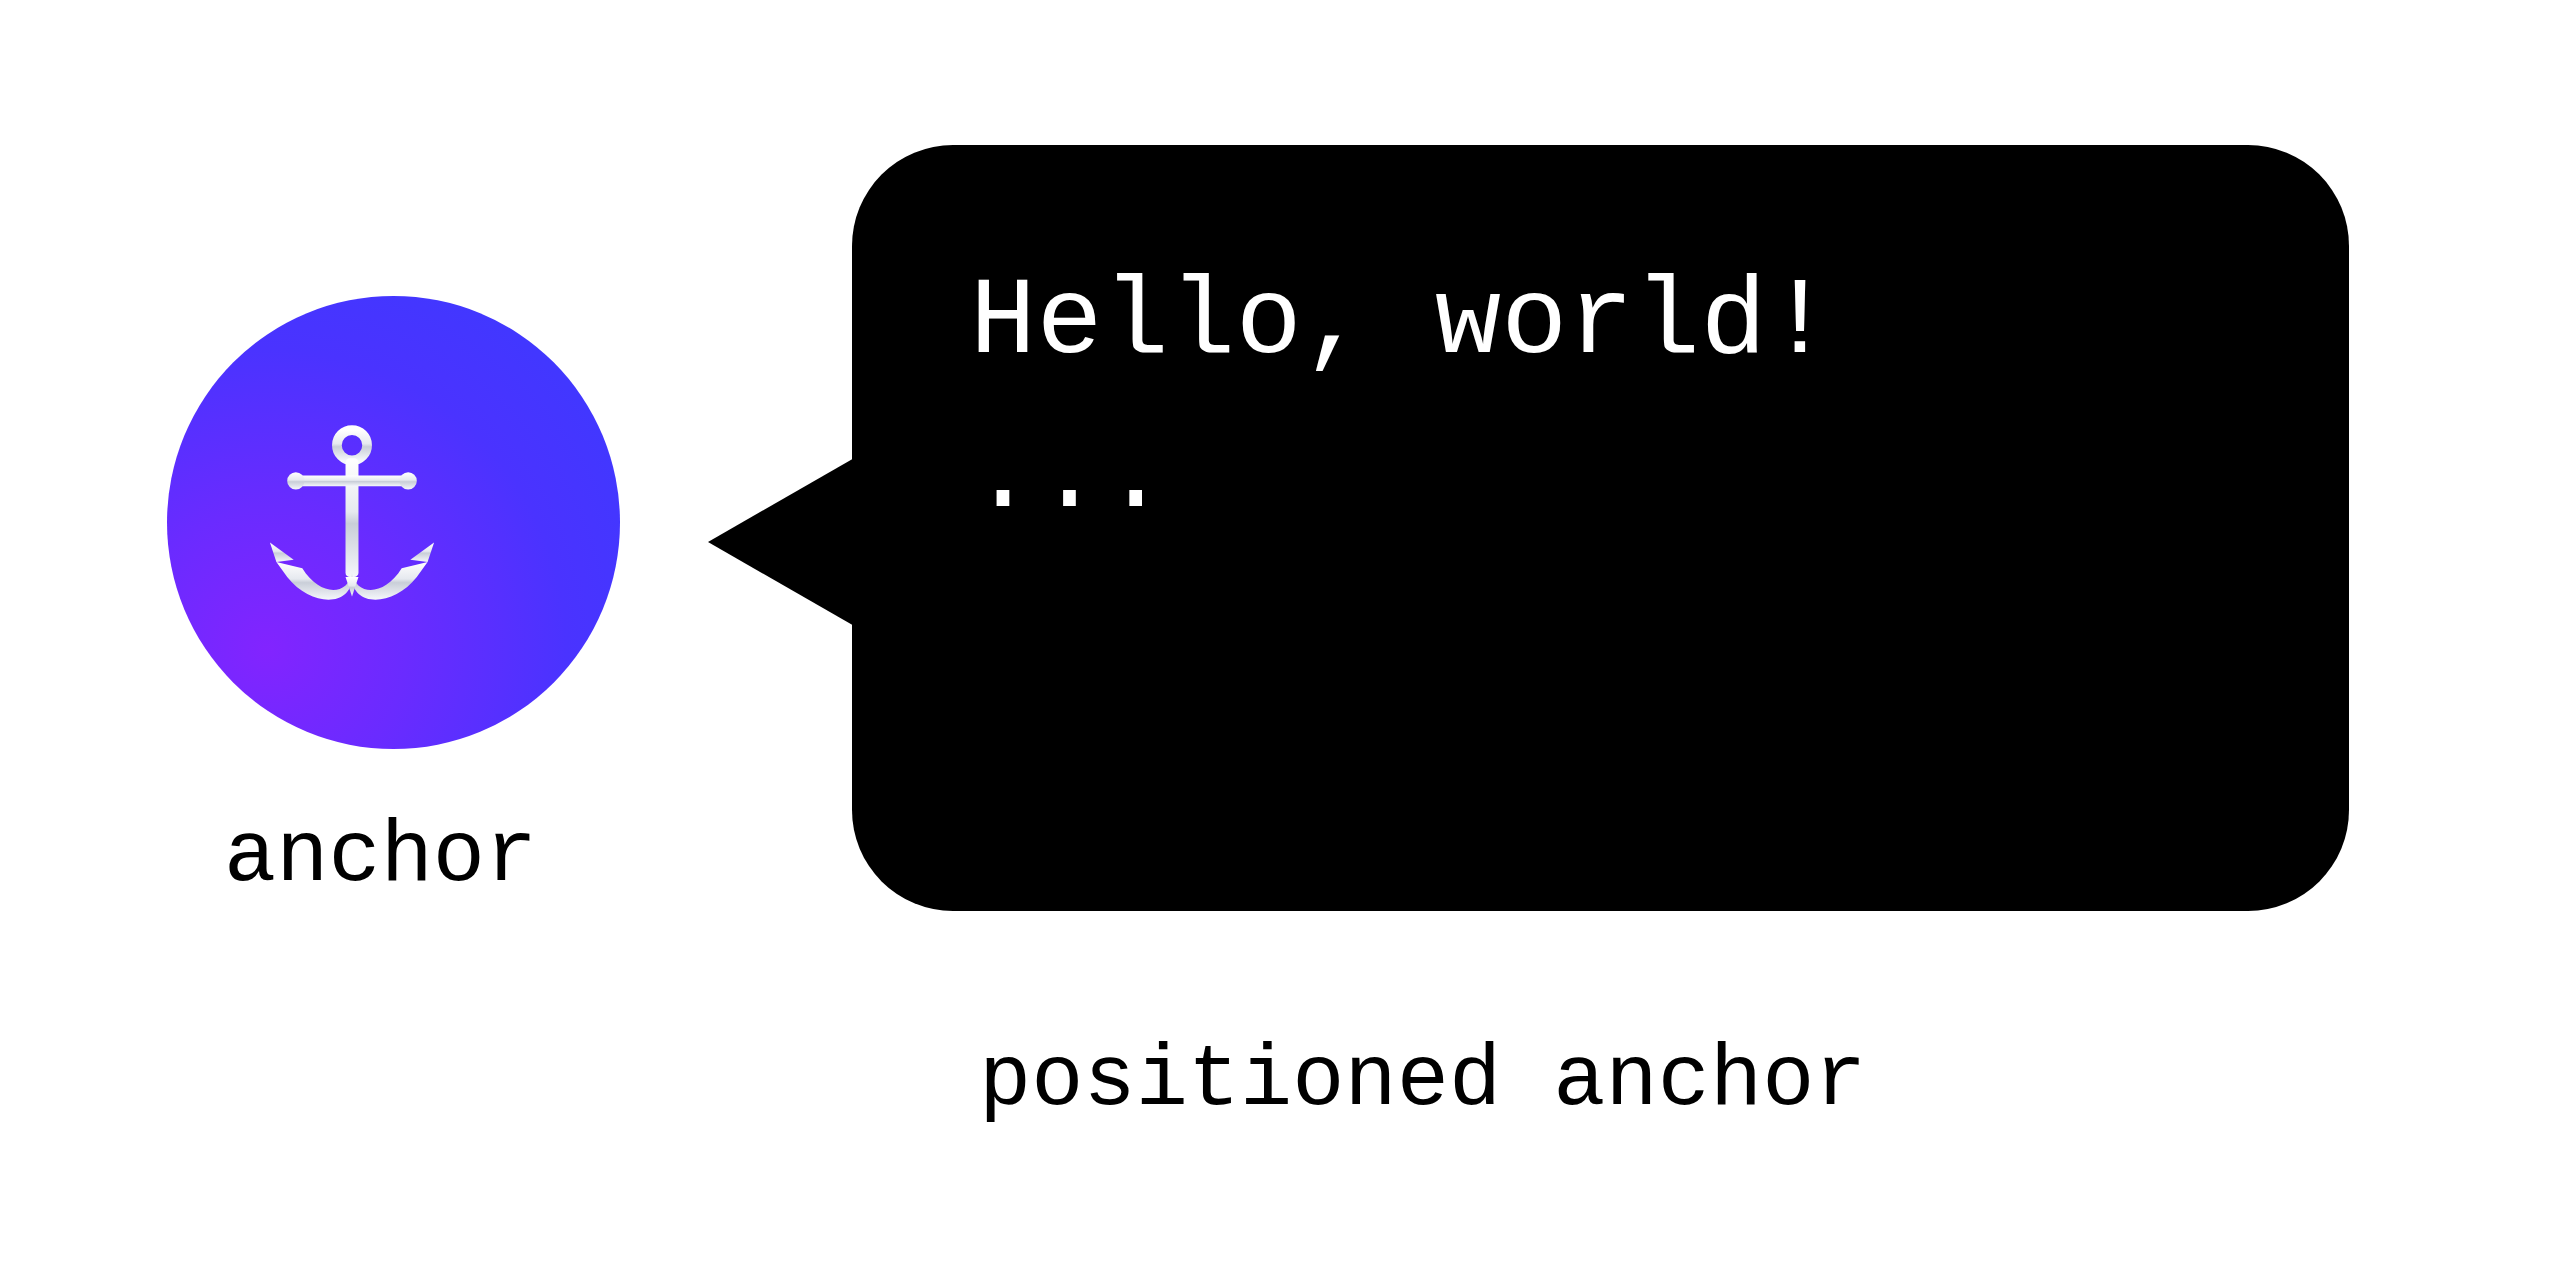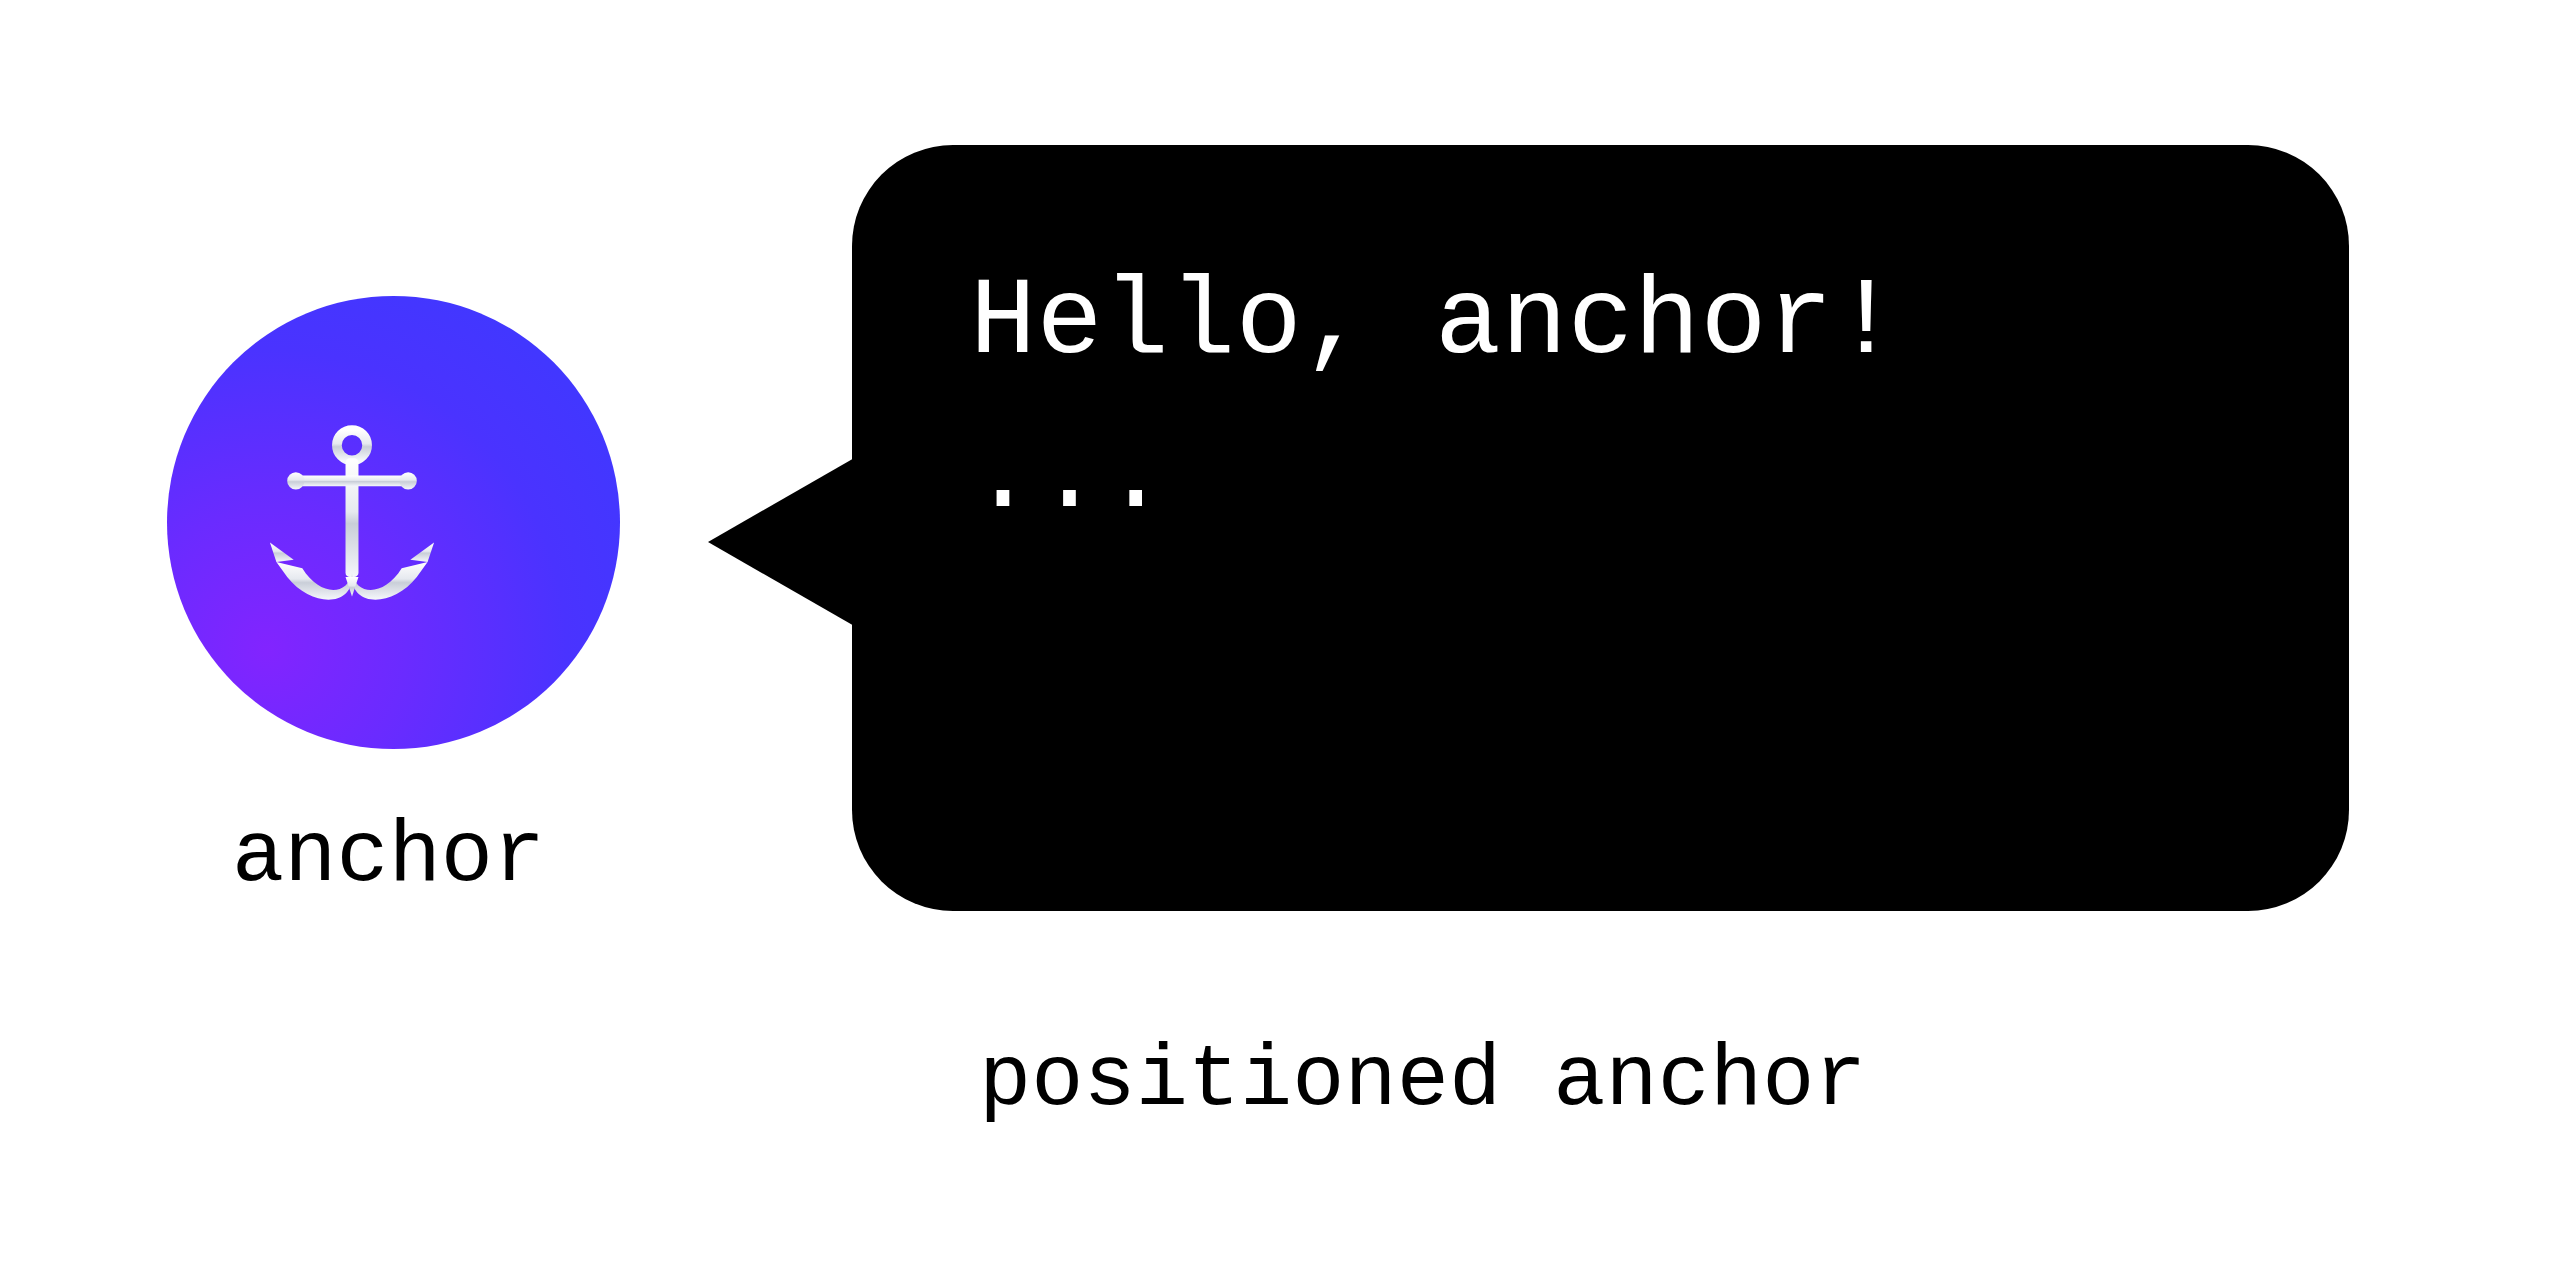--- a/index.html
+++ b/index.html
@@ -71,21 +71,20 @@
   .label {
     position: absolute;
     font-size: 87px;
     font-weight: 500;
     color: #000;
     white-space: nowrap;
   }
   .label-anchor {
     left: 224px;
     top: 808px;
-    margin-left: 8px;
   }
   .label-positioned {
     left: 979px;
     top: 1032px;
   }
 </style>
 </head>
 <body>
 
 <div class="stage">
@@ -126,21 +125,21 @@
         <path d="M170 136 L176 118 L154 134 Z" fill="url(#metal)"></path>
 
         <path d="M94 150 h12 l-6 18 Z" fill="url(#metal)"></path>
       </svg>
     </span>
   </div>
 
   <div class="tail"></div>
 
   <div class="bubble">
-    <div class="line">Hello, anchor!</div>
+    <div class="line">Hello, world!</div>
     <div class="line">...</div>
   </div>
 
   <div class="label label-anchor">anchor</div>
   <div class="label label-positioned">positioned anchor</div>
 
 </div>
 
 
 </body></html>

